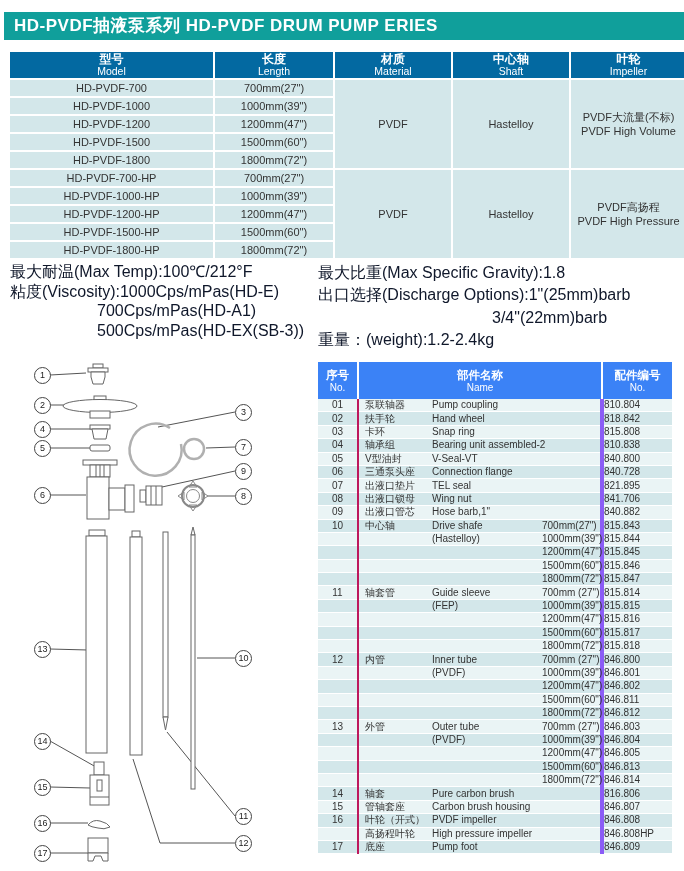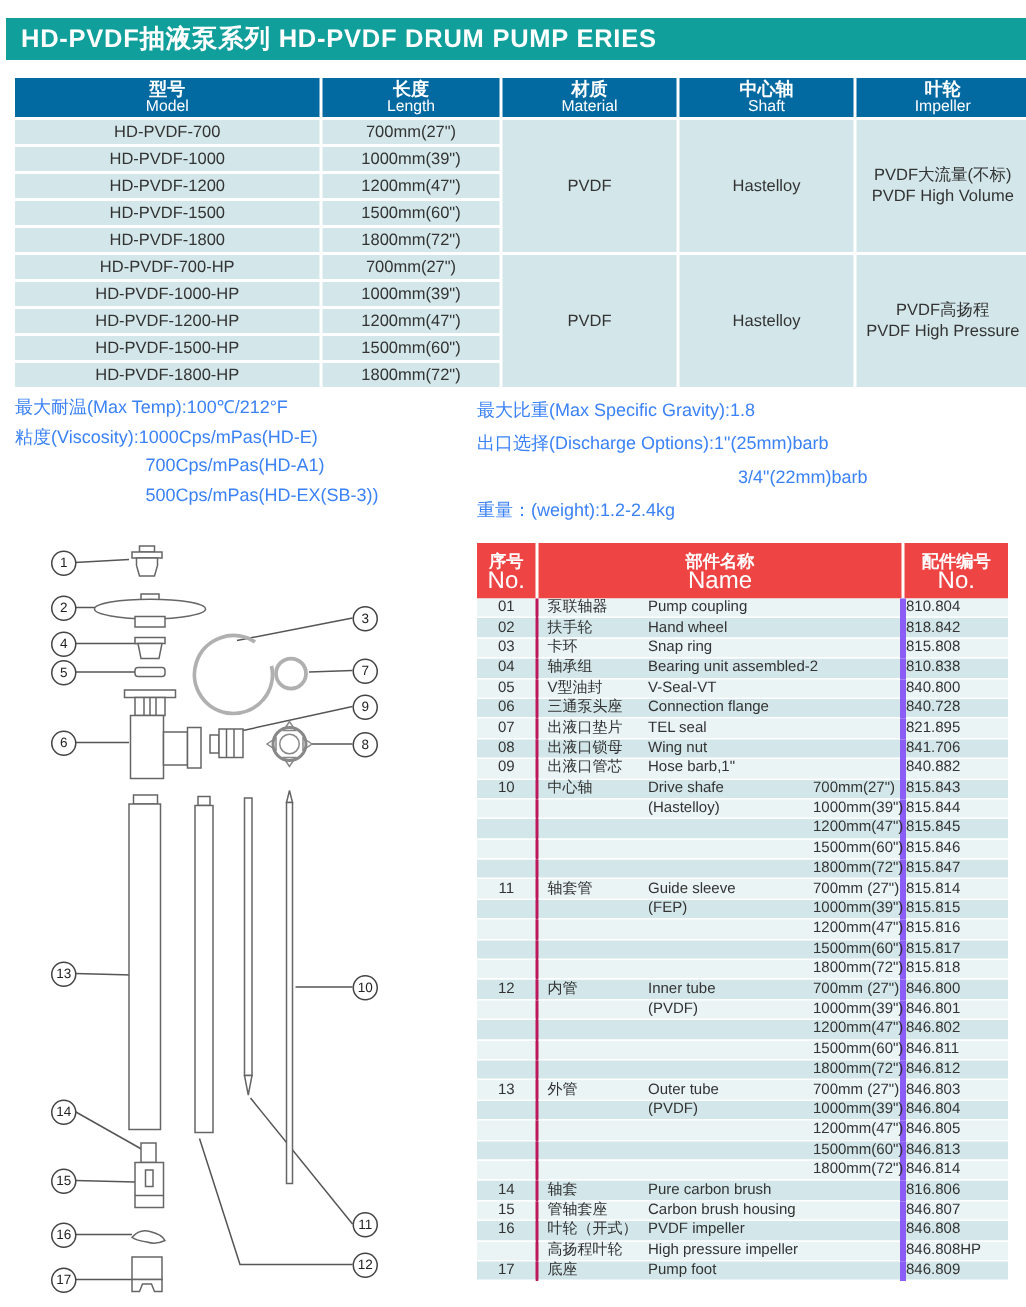--- a/index.html
+++ b/index.html
@@ -16,35 +16,35 @@
   table.main{border-collapse:separate;border-spacing:2px;table-layout:fixed;
              left:8px;top:50px;width:668px;position:absolute;}
   table.main th{background:#0369a1;color:#fff;padding:1px 0;height:24px;vertical-align:middle;}
   table.main .hcn{font-size:12px;font-weight:bold;line-height:13px;}
   table.main .hen{font-size:10.5px;font-weight:normal;line-height:11px;}
   table.main td{background:#d3e7ea;font-size:11px;text-align:center;height:16px;
                 padding:0;line-height:15px;vertical-align:middle;}
   table.main td.imp{font-size:11px;line-height:14px;}
 
   
-  .specs{font-size:12px;color:#3b82f6;}
+  .specs{font-size:16px;color:#0f172a;}
   .specs .line{line-height:19.5px;white-space:nowrap;}
   .specs-left{left:10px;top:262px;}
   .specs-left .indent{padding-left:87px;}
   .specs-right{left:318px;top:262px;}
   .specs-right .line{line-height:22.4px;}
   .specs-right .indent{padding-left:174px;}
 
   
   table.parts{border-collapse:collapse;table-layout:fixed;position:absolute;
               left:318px;top:362px;width:354px;}
-  table.parts th{background:#ef4444;color:#fff;height:37px;padding:0;vertical-align:middle;}
+  table.parts th{background:#3b82f6;color:#fff;height:37px;padding:0;vertical-align:middle;}
   table.parts th.sep{border-left:2px solid #fff;}
   table.parts .hcn{font-size:11.5px;font-weight:bold;line-height:13px;}
-  table.parts .hen{font-size:16px;font-weight:normal;line-height:11px;}
+  table.parts .hen{font-size:10px;font-weight:normal;line-height:11px;}
   table.parts td{height:12.4px;padding:0;font-size:10px;line-height:12px;
                  border-bottom:1px solid #fff;vertical-align:middle;white-space:nowrap;}
   table.parts tr.odd td{background:#eaf4f5;}
   table.parts tr.even td{background:#d3e7ea;}
   table.parts td.no{text-align:center;}
   table.parts td.cn{border-left:2px solid #be185d;padding-left:6px;}
   table.parts td.en{padding-left:2px;}
   table.parts td.size{padding-left:2px;}
   table.parts td.code{border-left:4px solid #8b5cf6;text-align:left;margin-top:32px;}
 

